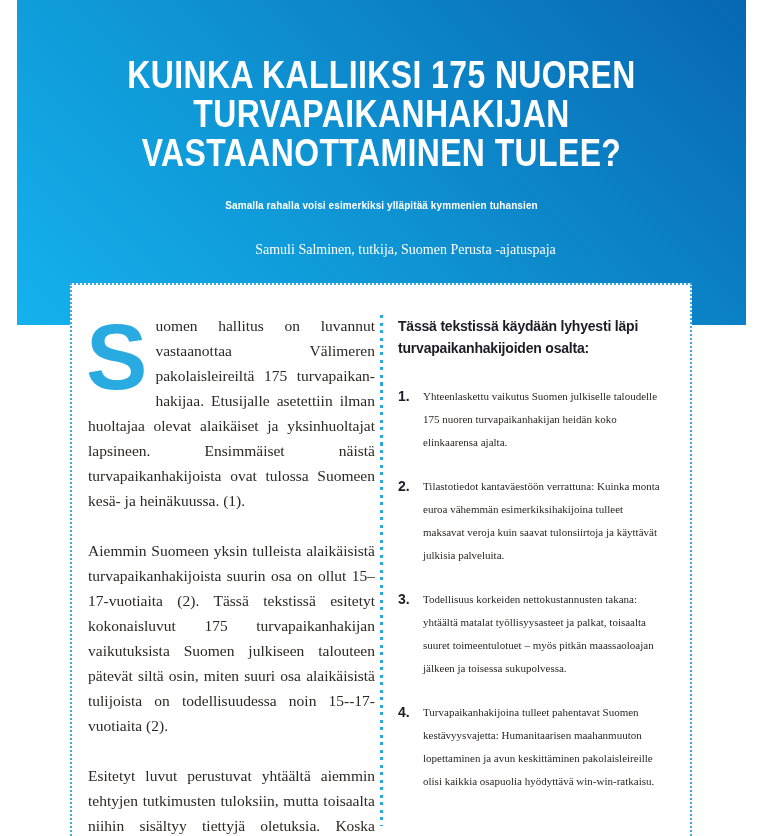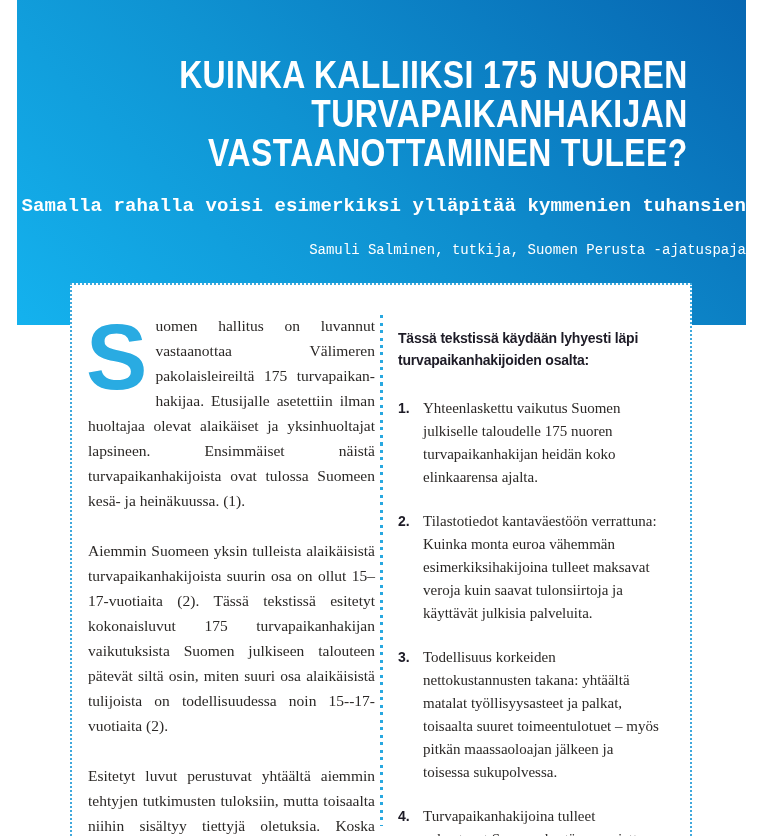--- a/index.html
+++ b/index.html
@@ -7,35 +7,35 @@
     width:762px;height:836px;position:relative;overflow:hidden;
     background:#ffffff;
     font-family:"Liberation Serif", serif;
     -webkit-font-smoothing:antialiased;
   }
   
   .blue-header{
     position:absolute;left:17px;top:0;width:729px;height:325px;
     background:linear-gradient(45deg,#14b2ee 0%,#0f93d2 45%,#0767b2 100%);
   }
-  .head-inner{position:relative;width:100%;text-align:right;color:#ffffff;}
+  .head-inner{position:relative;width:100%;text-align:center;color:#ffffff;}
   .title{
     margin-top:56px;
     font-family:"Liberation Sans", sans-serif;
     font-weight:700;font-size:38px;line-height:39px;letter-spacing:0.5px;
     transform:scaleX(0.84);transform-origin:50% 50%;
   }
   .subtitle{
     margin-top:22px;
-    font-family:Liberation Mono, monospace;
-    font-weight:700;font-size:19px;line-height:22px;letter-spacing:0.1px;
+    font-family:Liberation Sans, sans-serif;
+    font-weight:700;font-size:10px;line-height:22px;letter-spacing:0.1px;
   }
   .author{
     margin-top:25px;
-    font-family:Liberation Mono, monospace;
+    font-family:Liberation Serif, serif;
     font-size:14px;line-height:16px;margin-left:48px;
   }
   
   .card{
     position:absolute;left:70px;top:283px;width:622px;height:553px;
     box-sizing:border-box;background:#ffffff;
     border:2px dotted #3fa9dc;border-bottom:none;
     padding:28px 28px 0 16px;
     z-index:2;
   }
@@ -52,29 +52,29 @@
     margin:6px 8px 0 -2px;
   }
   .divider{
     width:3px;flex:0 0 3px;margin:2px 15px 10px 5px;
     background-image:repeating-linear-gradient(to bottom,#29a8e0 0px,#29a8e0 3px,transparent 3px,transparent 7.5px);
   }
   .col-summary{flex:1;min-width:0;padding-top:2px;}
   .summary-heading{
     font-family:"Liberation Sans", sans-serif;font-weight:700;
     color:#1d1b26;font-size:14px;line-height:22px;letter-spacing:-0.2px;
-    margin:12px 0 26px 0;
+    margin:0 0 26px 0;
   }
   .item{display:flex;margin-bottom:21px;color:#2b2826;}
   .num{
     flex:0 0 25px;
     font-family:"Liberation Sans", sans-serif;font-weight:700;
     font-size:14px;line-height:23px;color:#1d1b26;
   }
-  .txt{flex:1;font-size:15px;line-height:23px;hyphens:manual;}
+  .txt{flex:1;font-size:11px;line-height:23px;hyphens:manual;}
 </style>
 </head>
 <body>
 
 <div class="blue-header">
   <div class="head-inner">
     <div class="title">
       <div>KUINKA KALLIIKSI 175 NUOREN</div>
       <div>TURVAPAIKANHAKIJAN</div>
       <div>VASTAANOTTAMINEN TULEE?</div>

